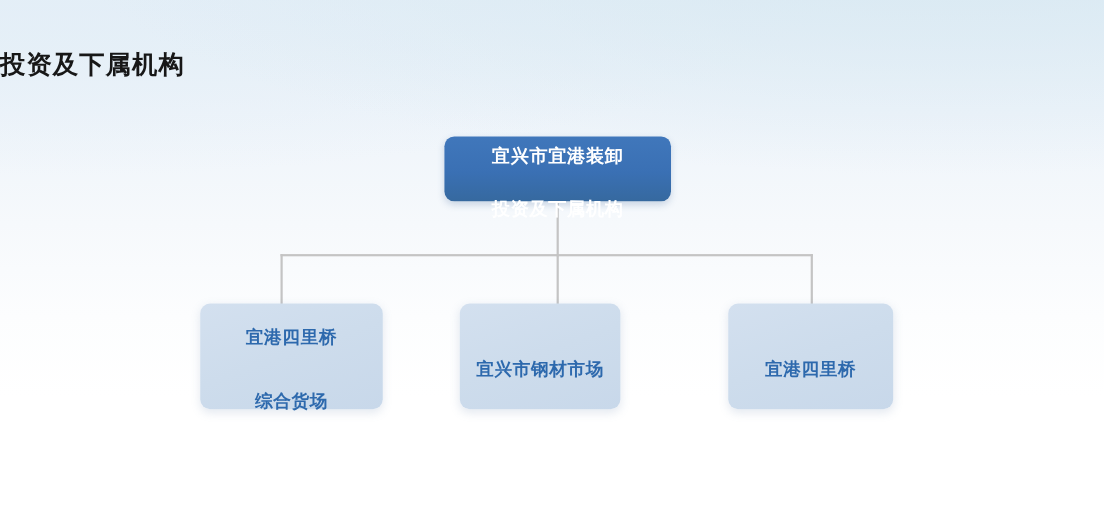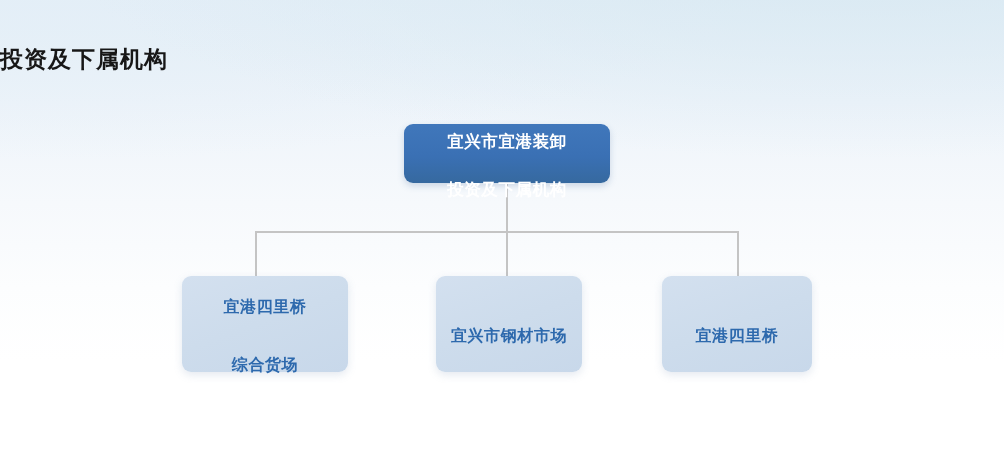--- a/index.html
+++ b/index.html
@@ -106,21 +106,21 @@
     height: 96px;
     background: linear-gradient(160deg, #d3e0ef 0%, #cddcec 48%, #c8d8ea 100%);
     color: #2d69ad;
     font-size: 16px;
     line-height: 34px;
     letter-spacing: 0.6px;
     box-shadow: 0 3px 9px rgba(120, 145, 180, 0.20);
   }
 
   #child-node-0 { left: 182px; width: 166px; }
-  #child-node-1 { left: 436px; width: 146px; }
+  #child-node-1 { left: 418px; width: 146px; }
   #child-node-2 { left: 662px; width: 150px; }
 
   .node-line { display: block; margin-top: 24px; }
 </style>
 </head>
 <body>
 
 <div id="stage">
 
   <div id="heading">

